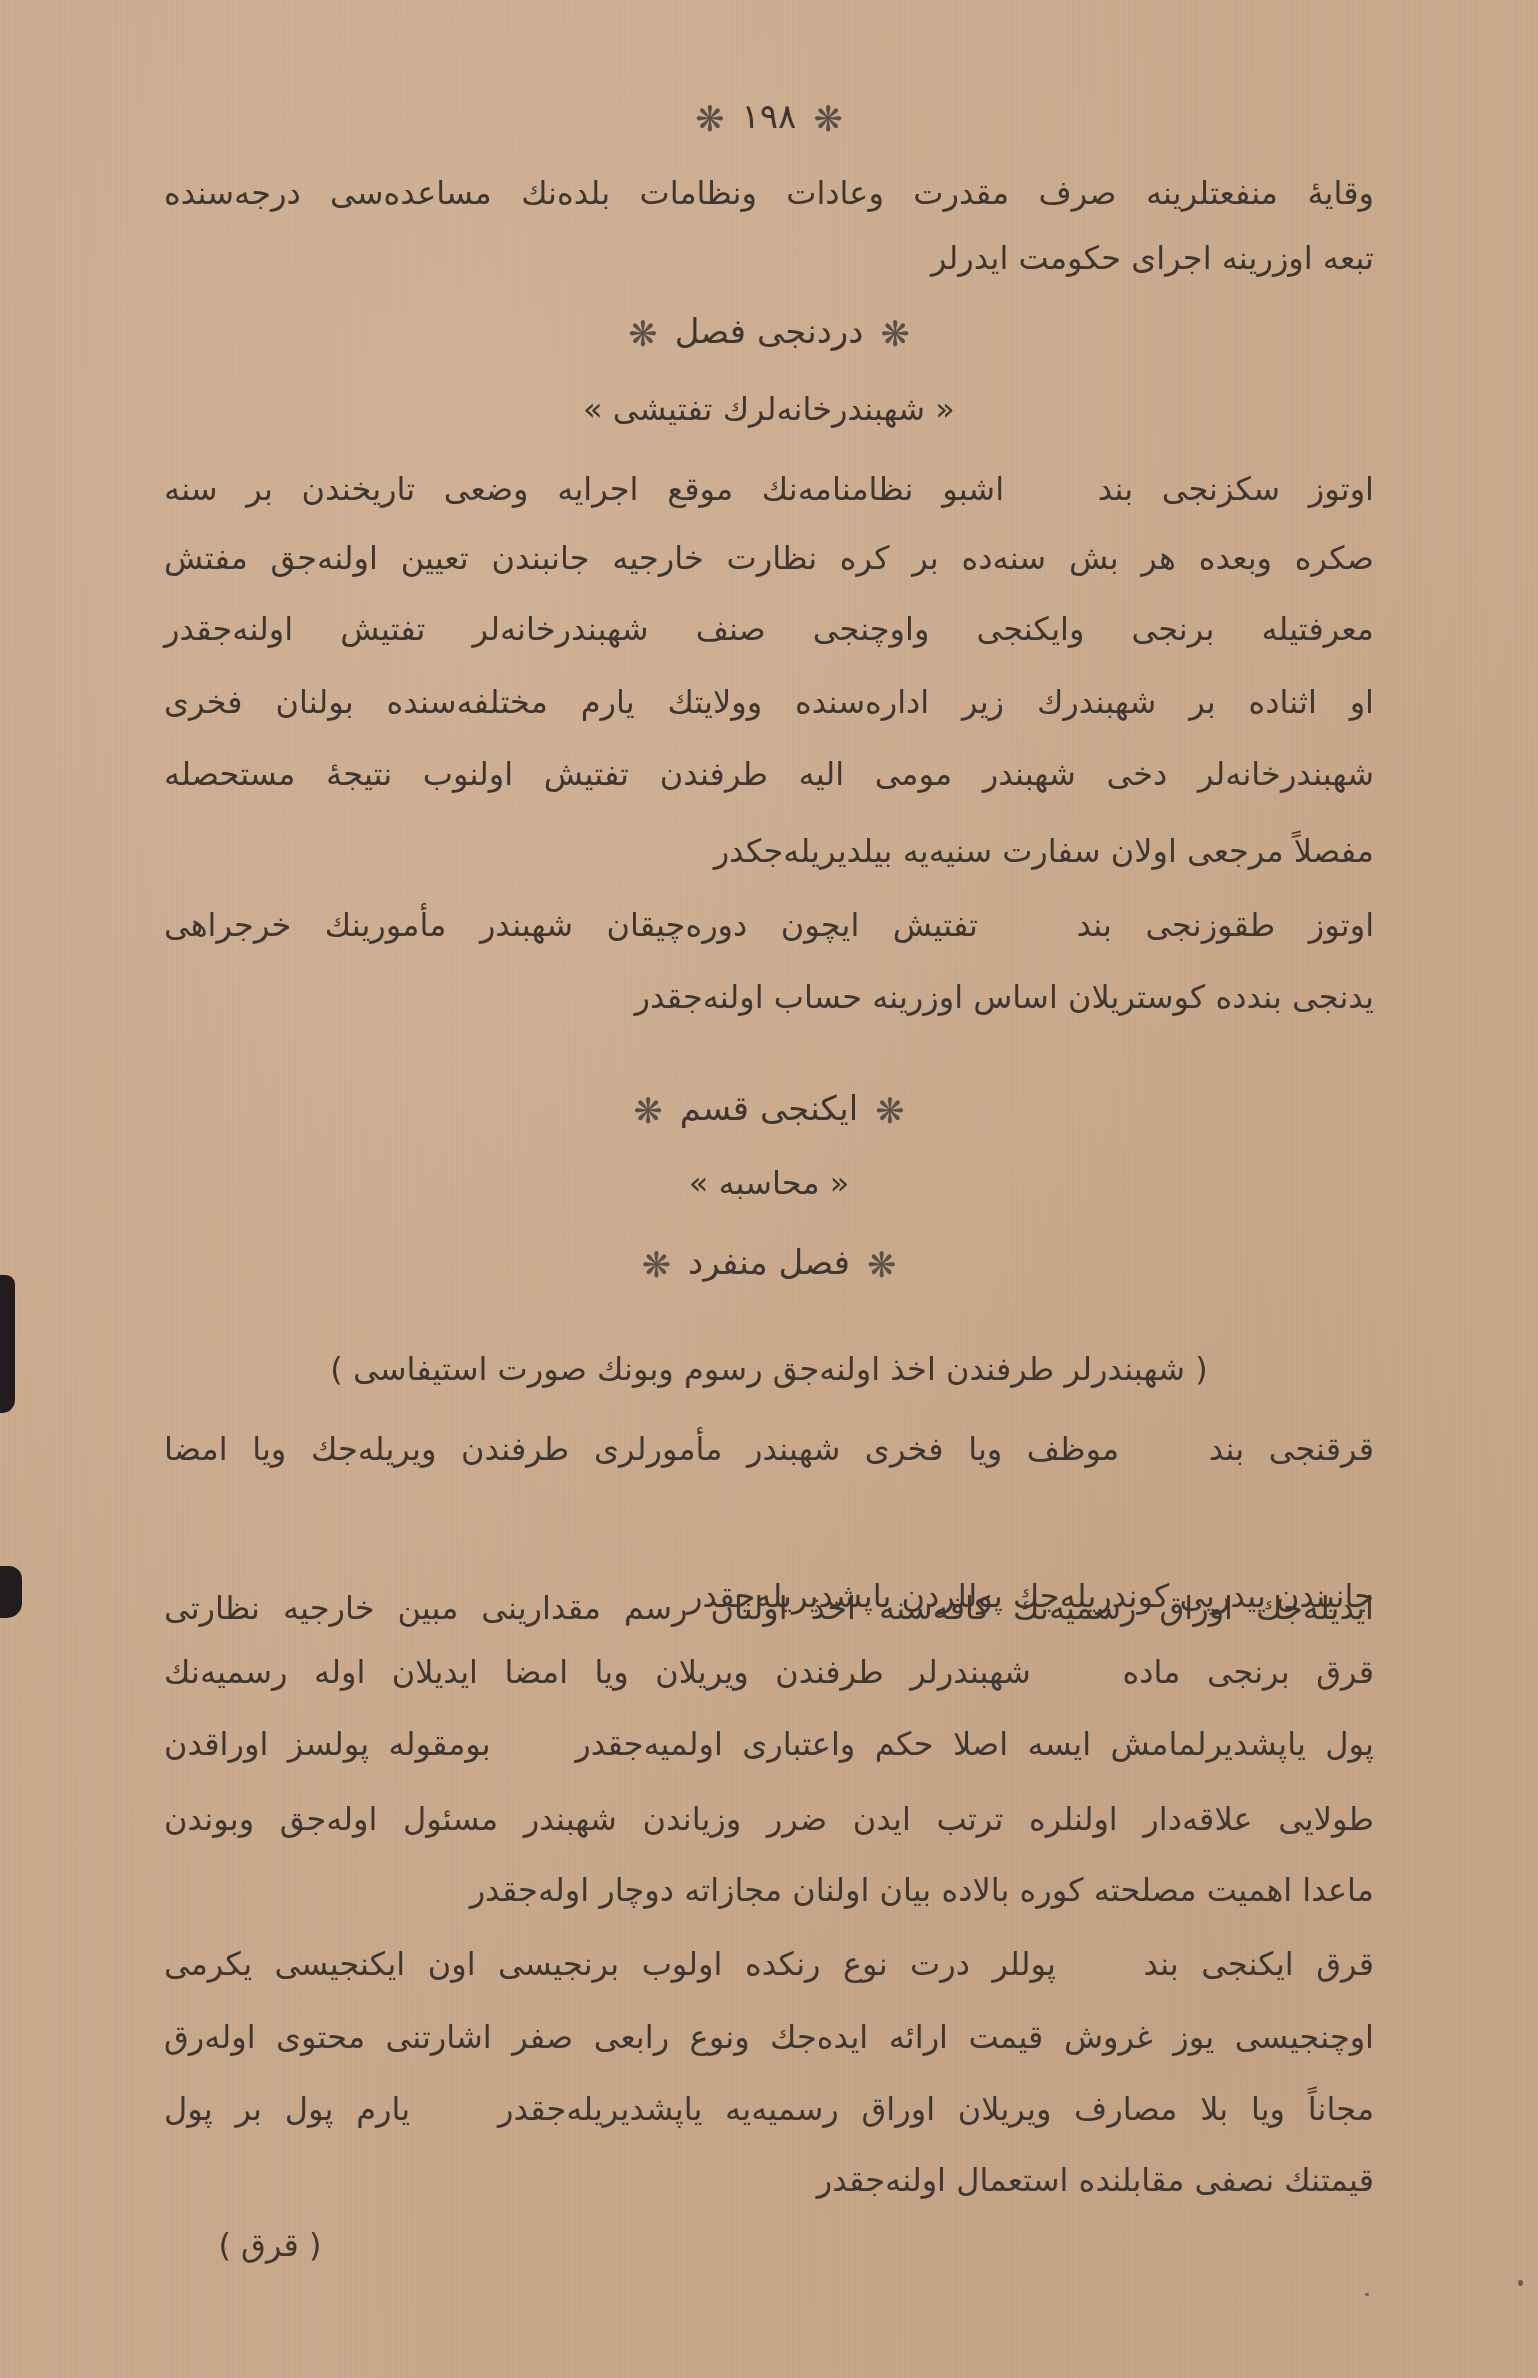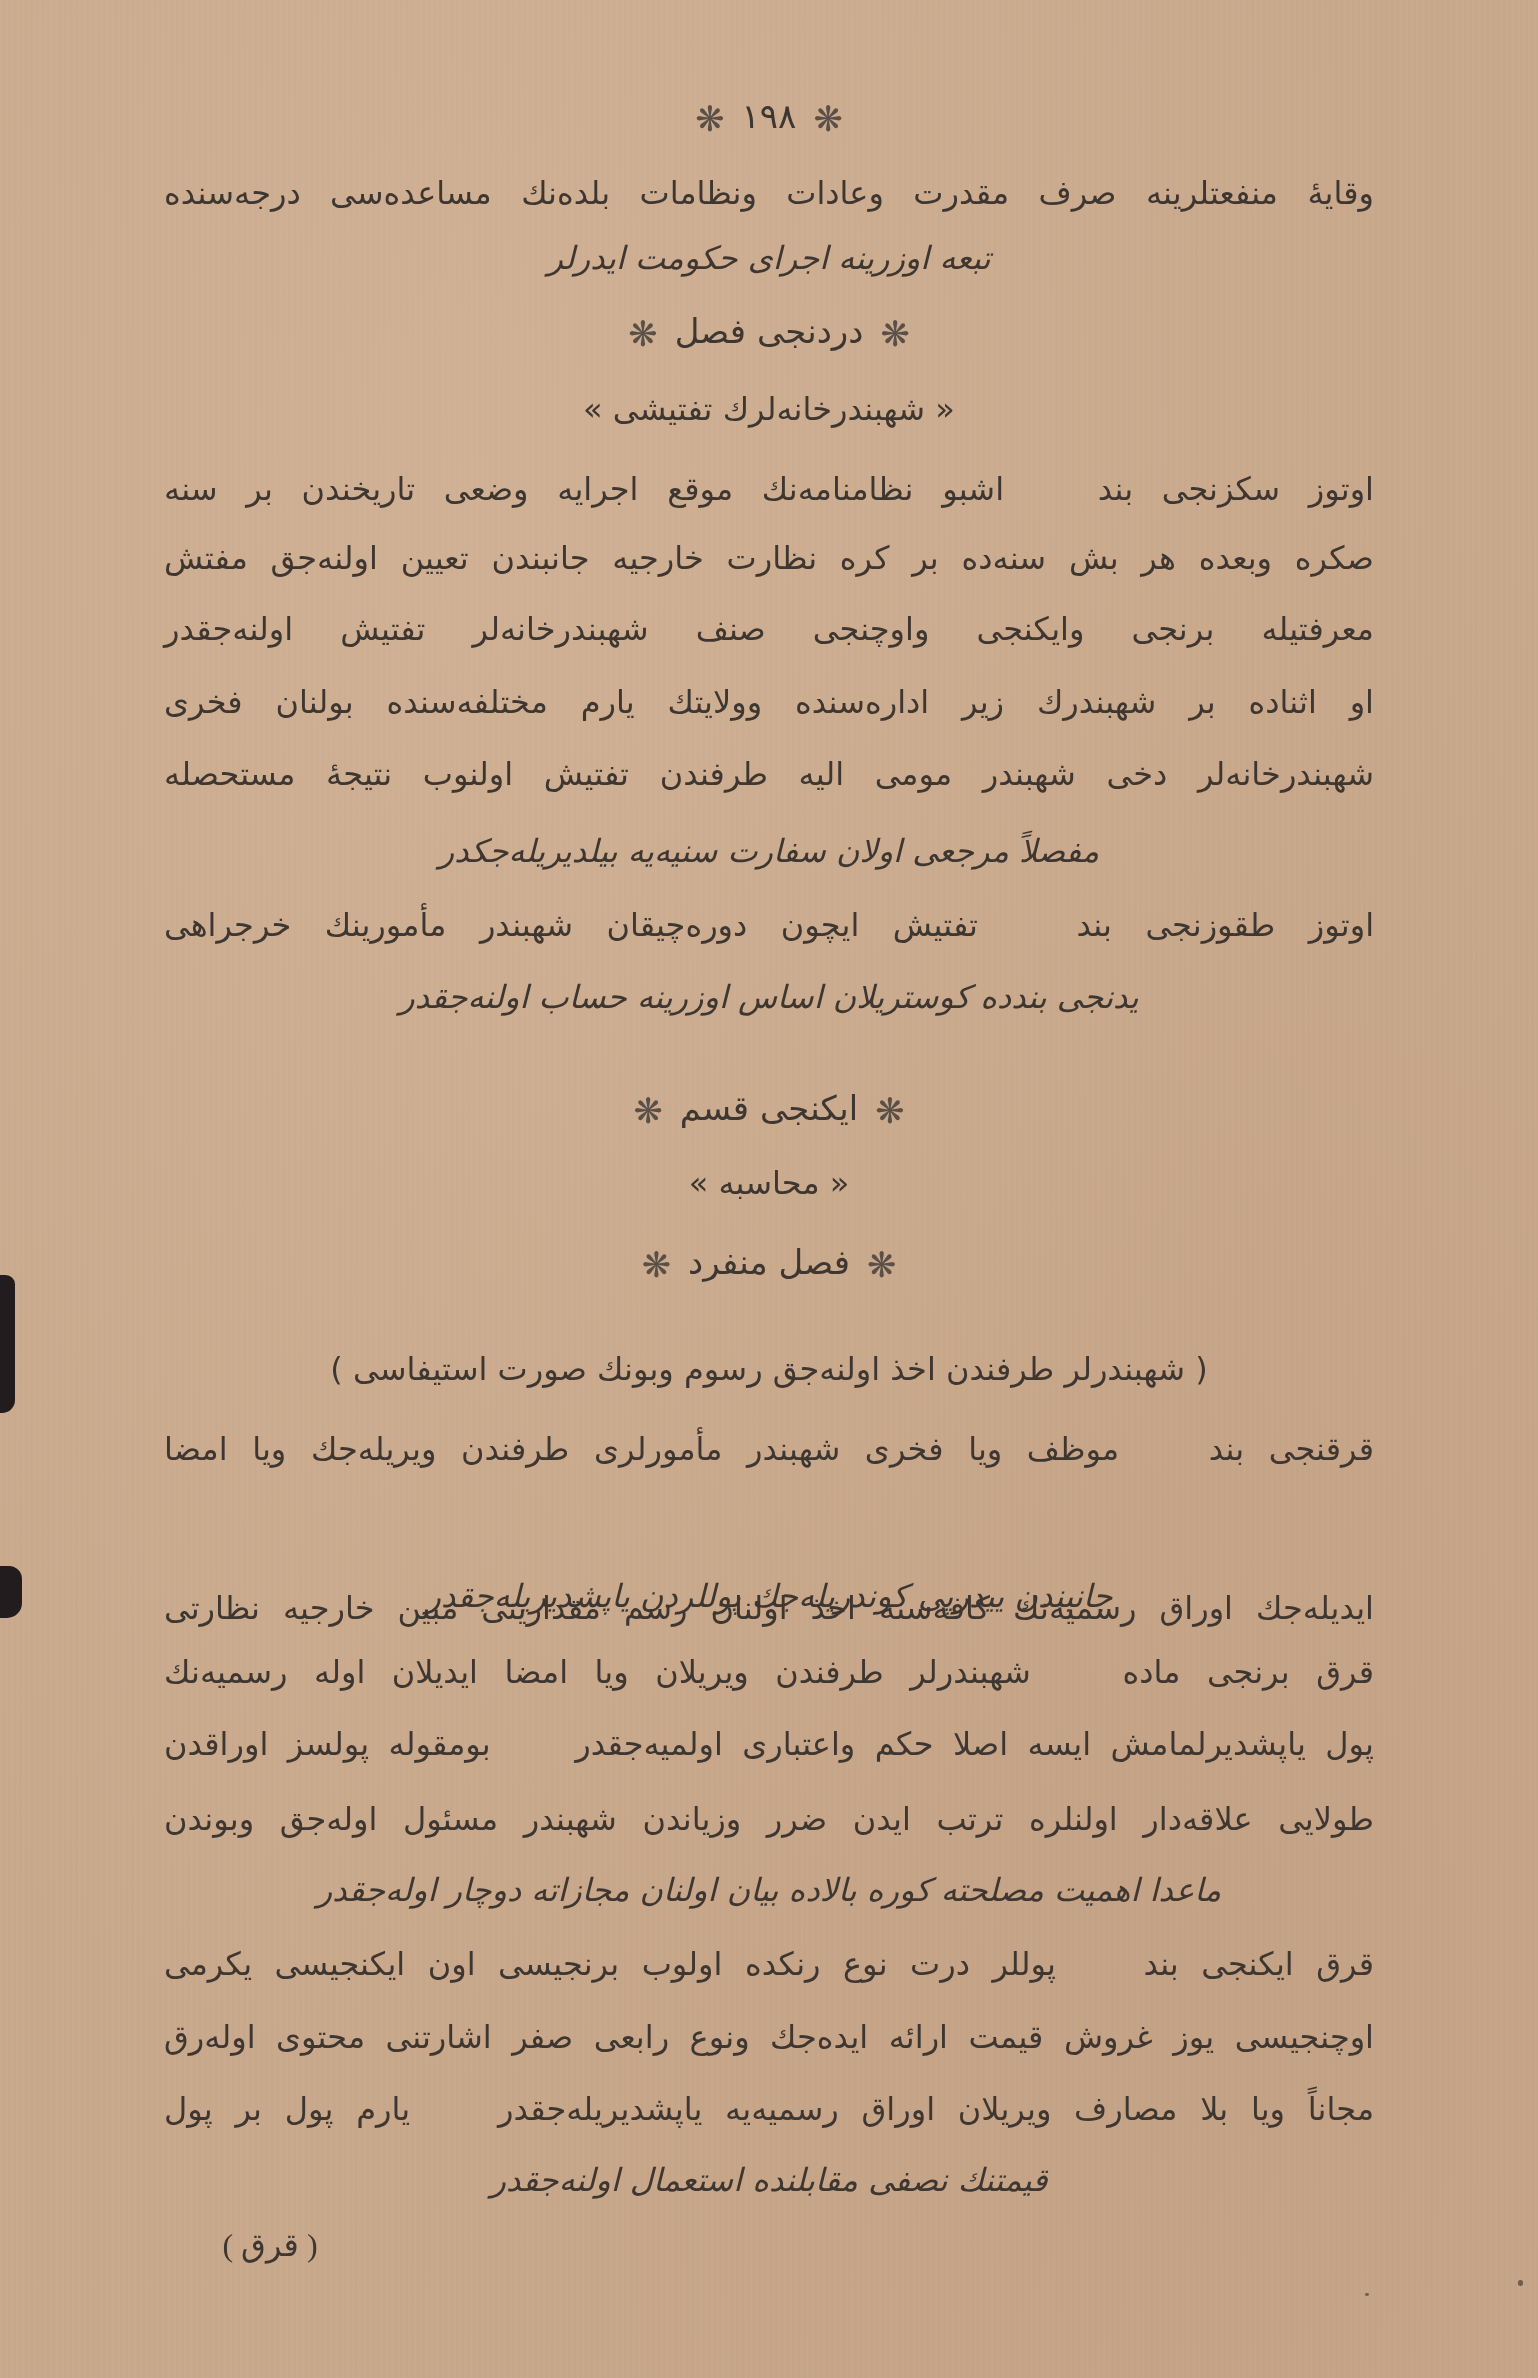--- a/index.html
+++ b/index.html
@@ -13,30 +13,30 @@
       font-family: "DejaVu Sans", sans-serif;
       color: #3e3630;
     }
     .line {
       position: absolute; left: 164px; width: 1210px;
       height: 56px; line-height: 56px;
       direction: rtl; white-space: nowrap;
       font-size: 32px;
     }
     .full { text-align: justify; text-align-last: justify; }
-    .short { text-align: center; font-style: italic; }
+    .short { text-align: right; }
     .center { text-align: center; text-align-last: center; }
     .label { padding-left: 65px; }
     .mid-gap { padding-right: 65px; }
     .heading { font-size: 34px; }
     .ornament { font-size: 35px; color: #5a5048; display: inline-block; margin: 0 17px; vertical-align: middle; }
     .page-number { font-size: 34px; }
     .catch {
       position: absolute; left: 186px; width: 168px; height: 56px; line-height: 56px;
-      font-size: 32px; text-align: center; direction: rtl; font-family: Liberation Serif, serif;
+      font-size: 32px; text-align: center; direction: rtl;
     }
     .blot { position: absolute; background: #231c1f; }
     .speck { position: absolute; background: #4a3f38; border-radius: 50%; opacity: 0.7; }
   </style>
 </head>
 <body>
 
 <div class="line center page-number" style="top:88px;">
   <span class="ornament">❋</span><span>١٩٨</span><span class="ornament">❋</span>
 </div>

